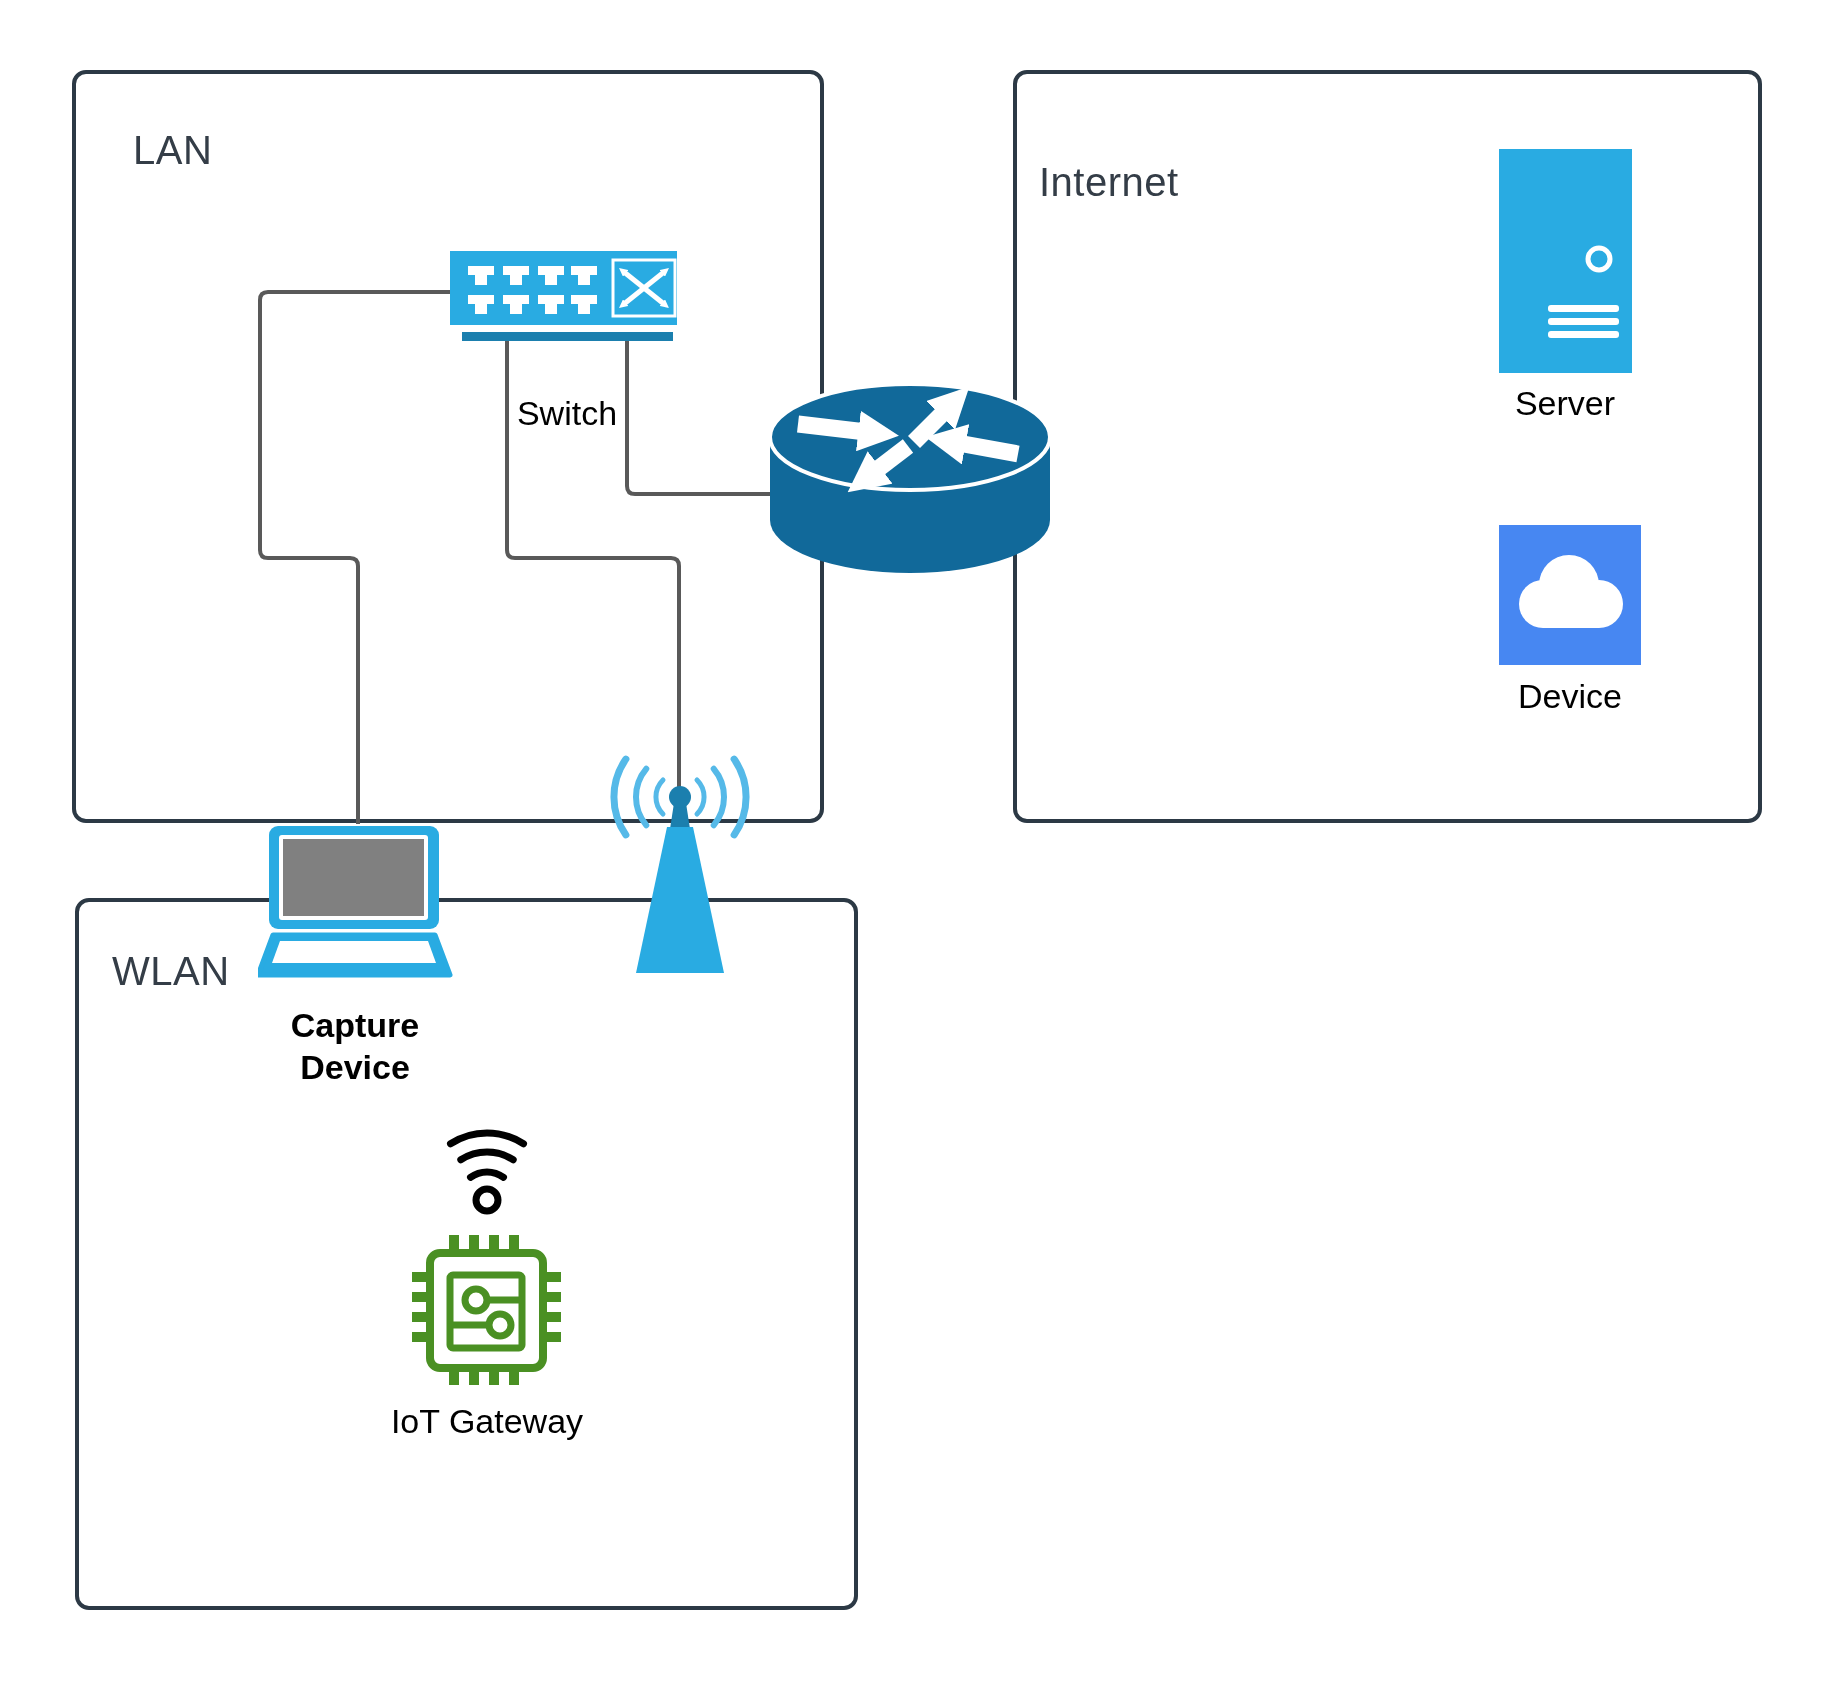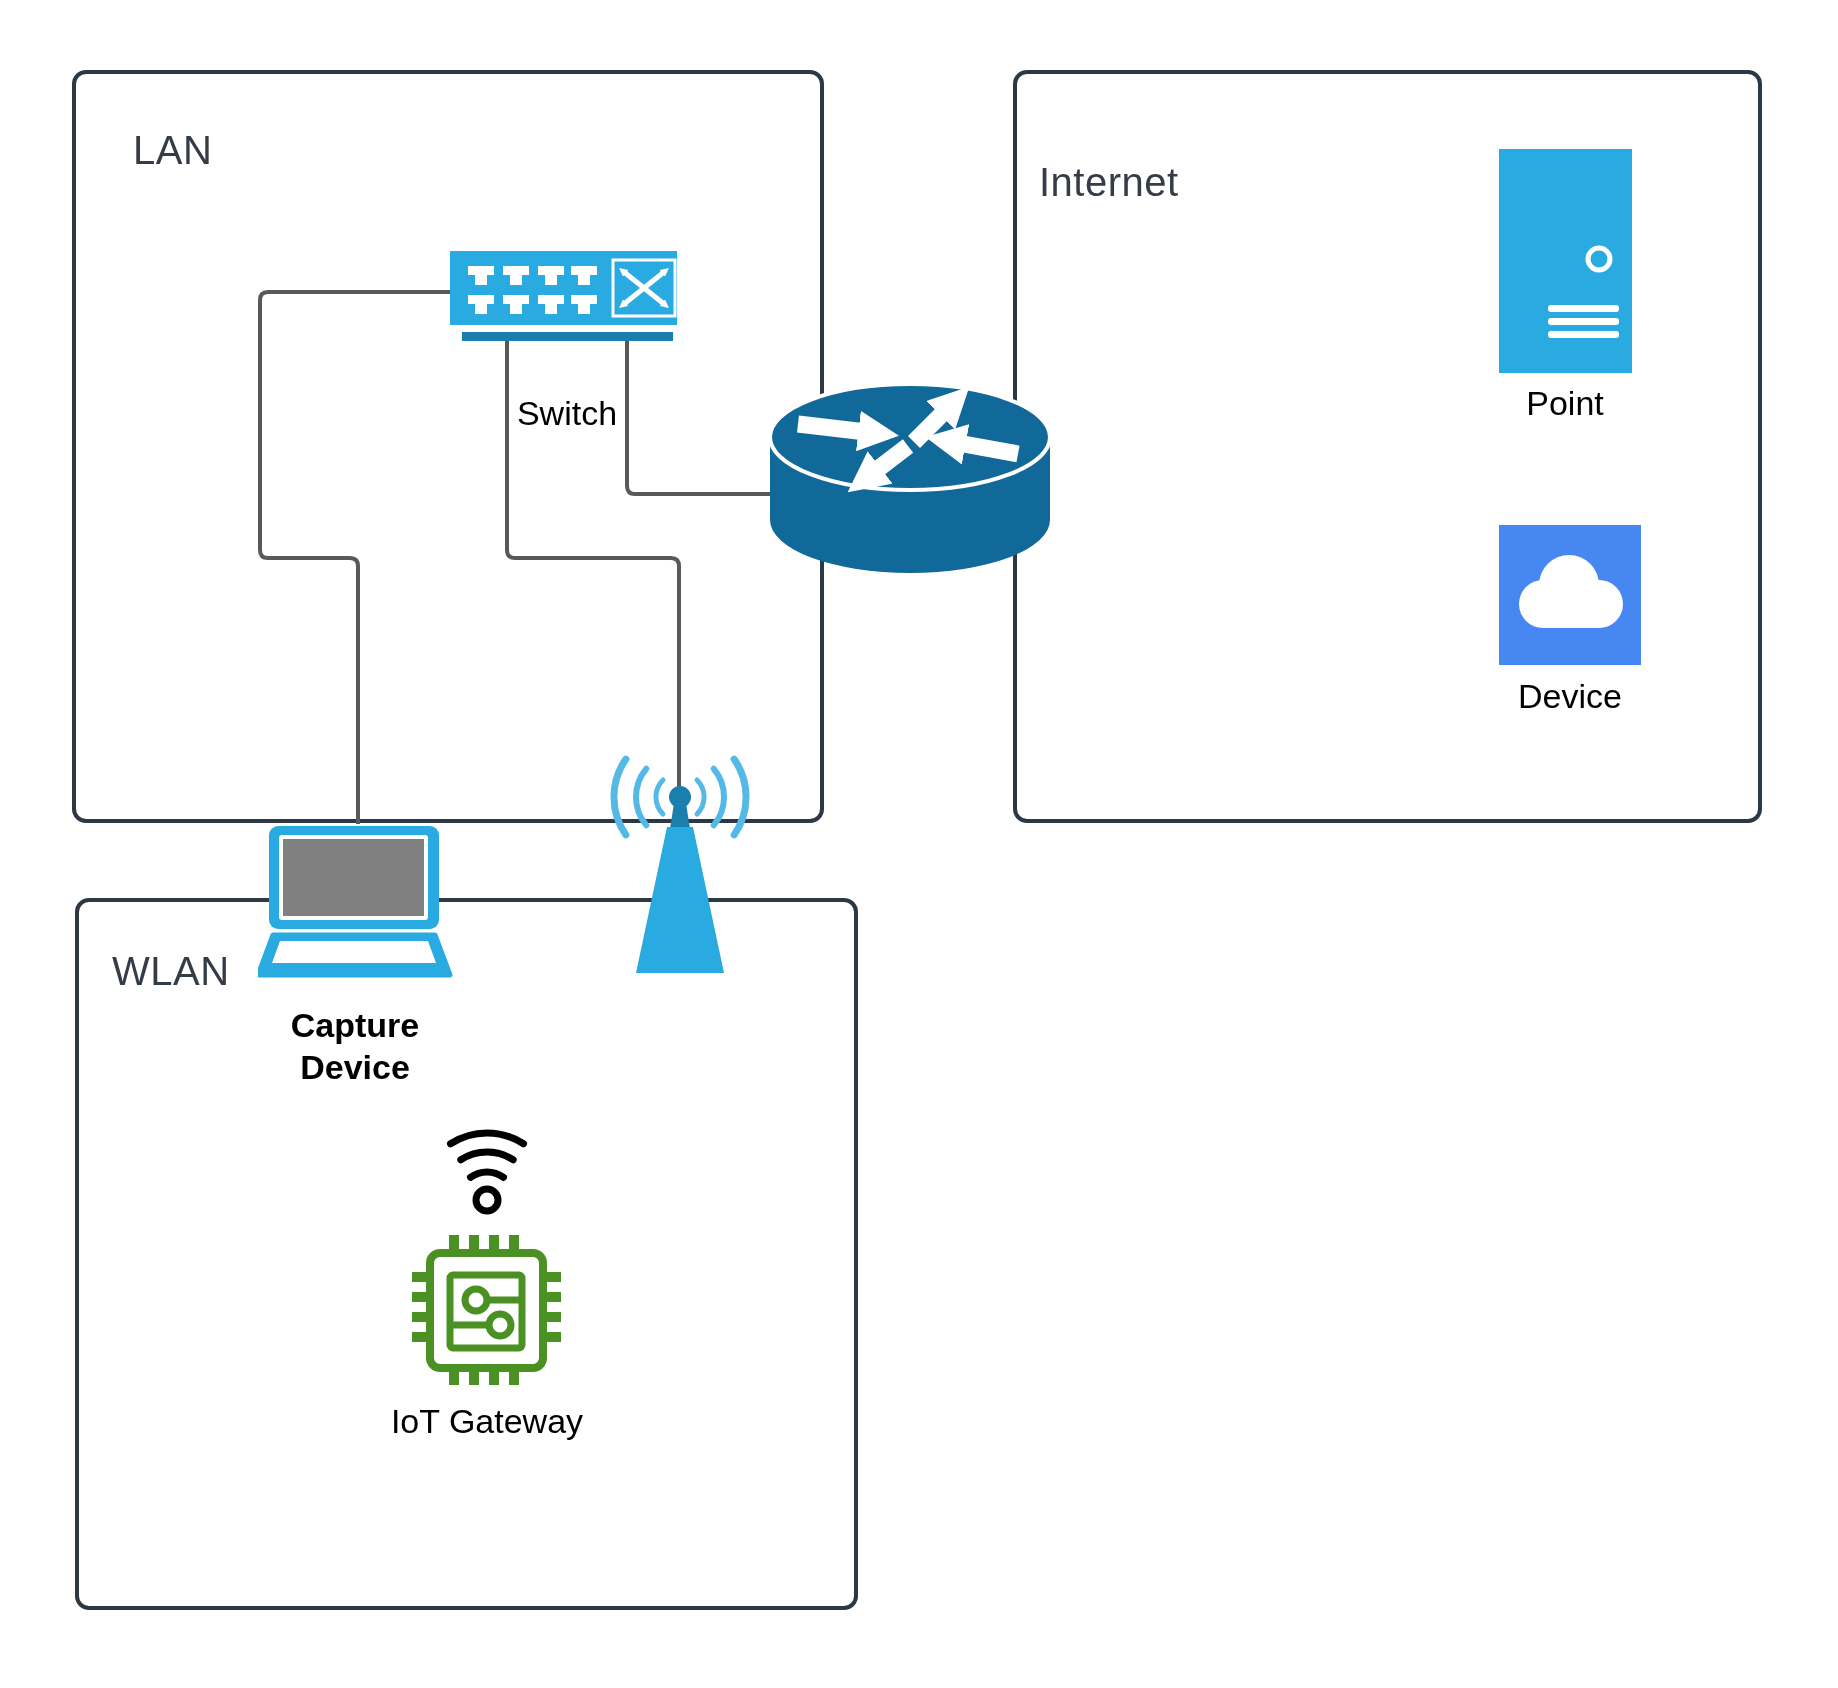--- a/index.html
+++ b/index.html
@@ -186,17 +186,17 @@
       <rect class="s-green" style="stroke-width:7" x="45" y="150" width="72" height="73" rx="3"></rect>
       <circle class="s-green" style="stroke-width:7" cx="71" cy="175" r="11"></circle>
       <path class="s-green" style="stroke-width:7" d="M82 175 H117"></path>
       <circle class="s-green" style="stroke-width:7" cx="95" cy="200" r="11"></circle>
       <path class="s-green" style="stroke-width:7" d="M45 200 H84"></path>
     </g>
   </svg>
 
   <div class="label lbl-switch">Switch</div>
   <div class="label lbl-capture">Capture Device</div>
-  <div class="label lbl-server">Point</div>
+  <div class="label lbl-server">Server</div>
   <div class="label lbl-cloud">Device</div>
   <div class="label lbl-iot">IoT Gateway</div>
 
 </div>
 
 </body></html>

